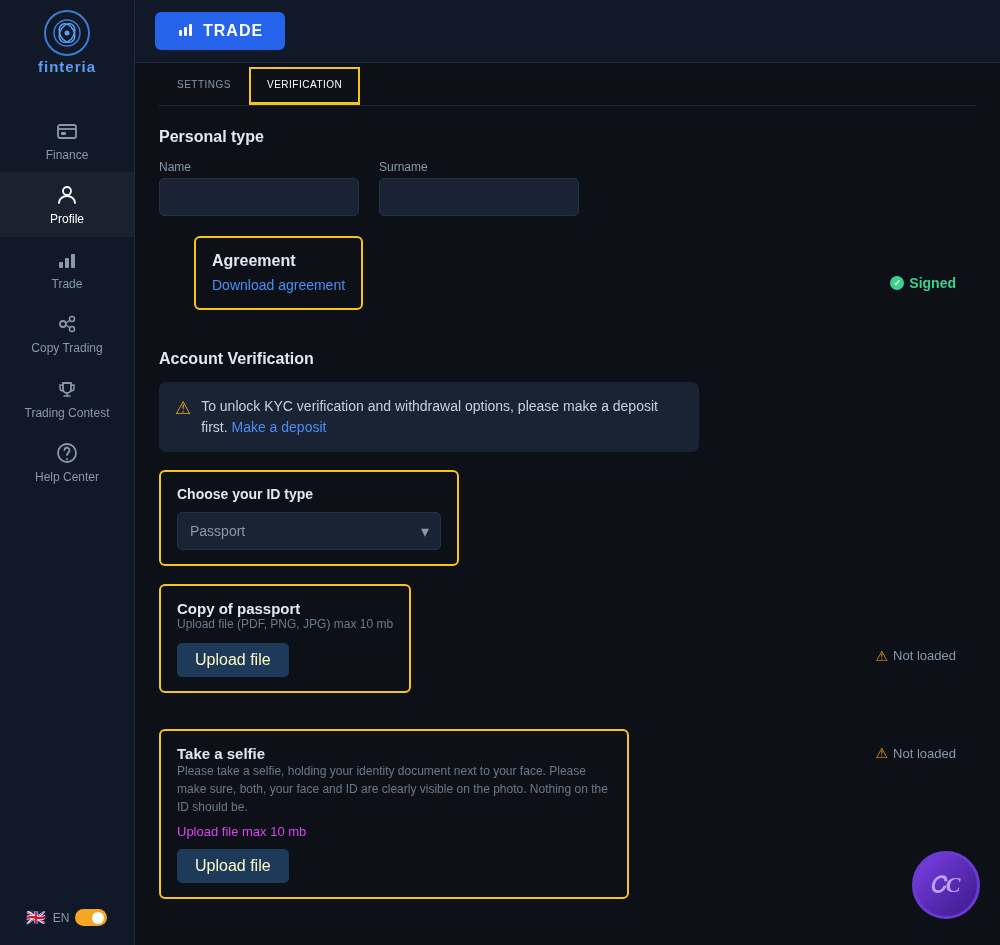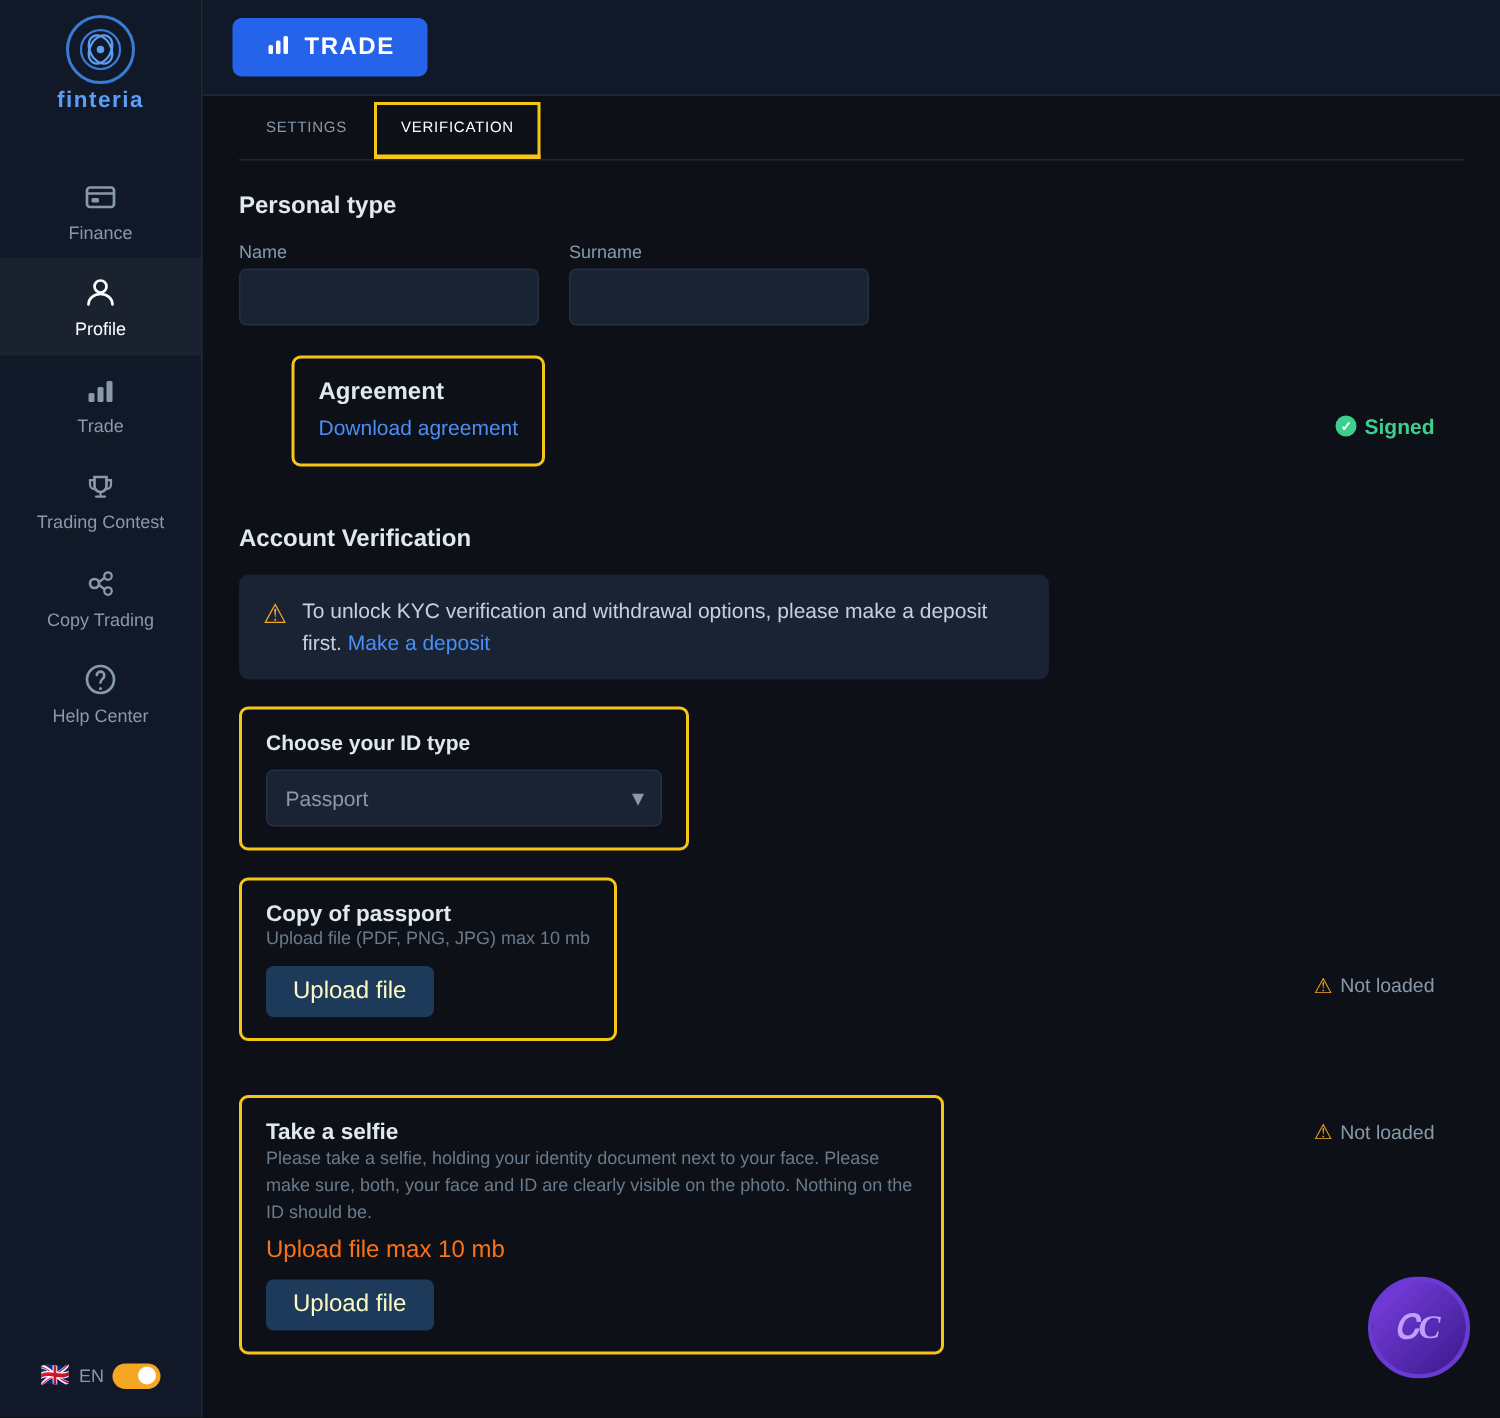--- a/index.html
+++ b/index.html
@@ -385,22 +385,22 @@
       font-weight: 700;
       color: #e0e8f0;
     }
     .selfie-desc {
       font-size: 12px;
       color: #6a7a8a;
       line-height: 1.5;
       margin-bottom: 8px;
     }
     .selfie-upload-label {
-      font-size: 16px;
-      color: #f97316;
+      font-size: 13px;
+      color: #d946ef;
       margin-bottom: 10px;
     }
 
     
     .floating-avatar {
       position: fixed;
       bottom: 26px;
       right: 20px;
       width: 68px;
       height: 68px;
@@ -474,38 +474,38 @@
         <rect x="10" y="10" width="4" height="10" rx="1" fill="#8899aa"></rect>
         <rect x="16" y="6" width="4" height="14" rx="1" fill="#8899aa"></rect>
       </svg>
     </div>
     <span class="sidebar-item-label">Trade</span>
   </div>
 
   <div class="sidebar-item">
     <div class="sidebar-icon">
       <svg width="24" height="24" viewBox="0 0 24 24" fill="none">
-        <path d="M8 6h8v6a4 4 0 01-8 0V6z" stroke="#8899aa" stroke-width="1.8"></path>
-        <path d="M8 8H5v3a3 3 0 003 3M16 8h3v3a3 3 0 01-3 3" stroke="#8899aa" stroke-width="1.5"></path>
-        <path d="M12 16v3M9 19h6" stroke="#8899aa" stroke-width="1.5" stroke-linecap="round"></path>
-      </svg>
-    </div>
-    <span class="sidebar-item-label">Trading Contest</span>
-  </div>
-
-  <div class="sidebar-item">
-    <div class="sidebar-icon">
-      <svg width="24" height="24" viewBox="0 0 24 24" fill="none">
         <circle cx="8" cy="12" r="3" stroke="#8899aa" stroke-width="1.8"></circle>
         <circle cx="17" cy="7" r="2.5" stroke="#8899aa" stroke-width="1.5"></circle>
         <circle cx="17" cy="17" r="2.5" stroke="#8899aa" stroke-width="1.5"></circle>
         <path d="M11 11l4-3M11 13l4 3" stroke="#8899aa" stroke-width="1.5"></path>
       </svg>
     </div>
     <span class="sidebar-item-label">Copy Trading</span>
+  </div>
+
+  <div class="sidebar-item">
+    <div class="sidebar-icon">
+      <svg width="24" height="24" viewBox="0 0 24 24" fill="none">
+        <path d="M8 6h8v6a4 4 0 01-8 0V6z" stroke="#8899aa" stroke-width="1.8"></path>
+        <path d="M8 8H5v3a3 3 0 003 3M16 8h3v3a3 3 0 01-3 3" stroke="#8899aa" stroke-width="1.5"></path>
+        <path d="M12 16v3M9 19h6" stroke="#8899aa" stroke-width="1.5" stroke-linecap="round"></path>
+      </svg>
+    </div>
+    <span class="sidebar-item-label">Trading Contest</span>
   </div>
 
   <div class="sidebar-item">
     <div class="sidebar-icon">
       <svg width="24" height="24" viewBox="0 0 24 24" fill="none">
         <circle cx="12" cy="12" r="9" stroke="#8899aa" stroke-width="1.8"></circle>
         <path d="M9.5 9a2.5 2.5 0 015 .5c0 2-2.5 2.5-2.5 4.5" stroke="#8899aa" stroke-width="1.8" stroke-linecap="round"></path>
         <circle cx="12" cy="18" r="1" fill="#8899aa"></circle>
       </svg>
     </div>

